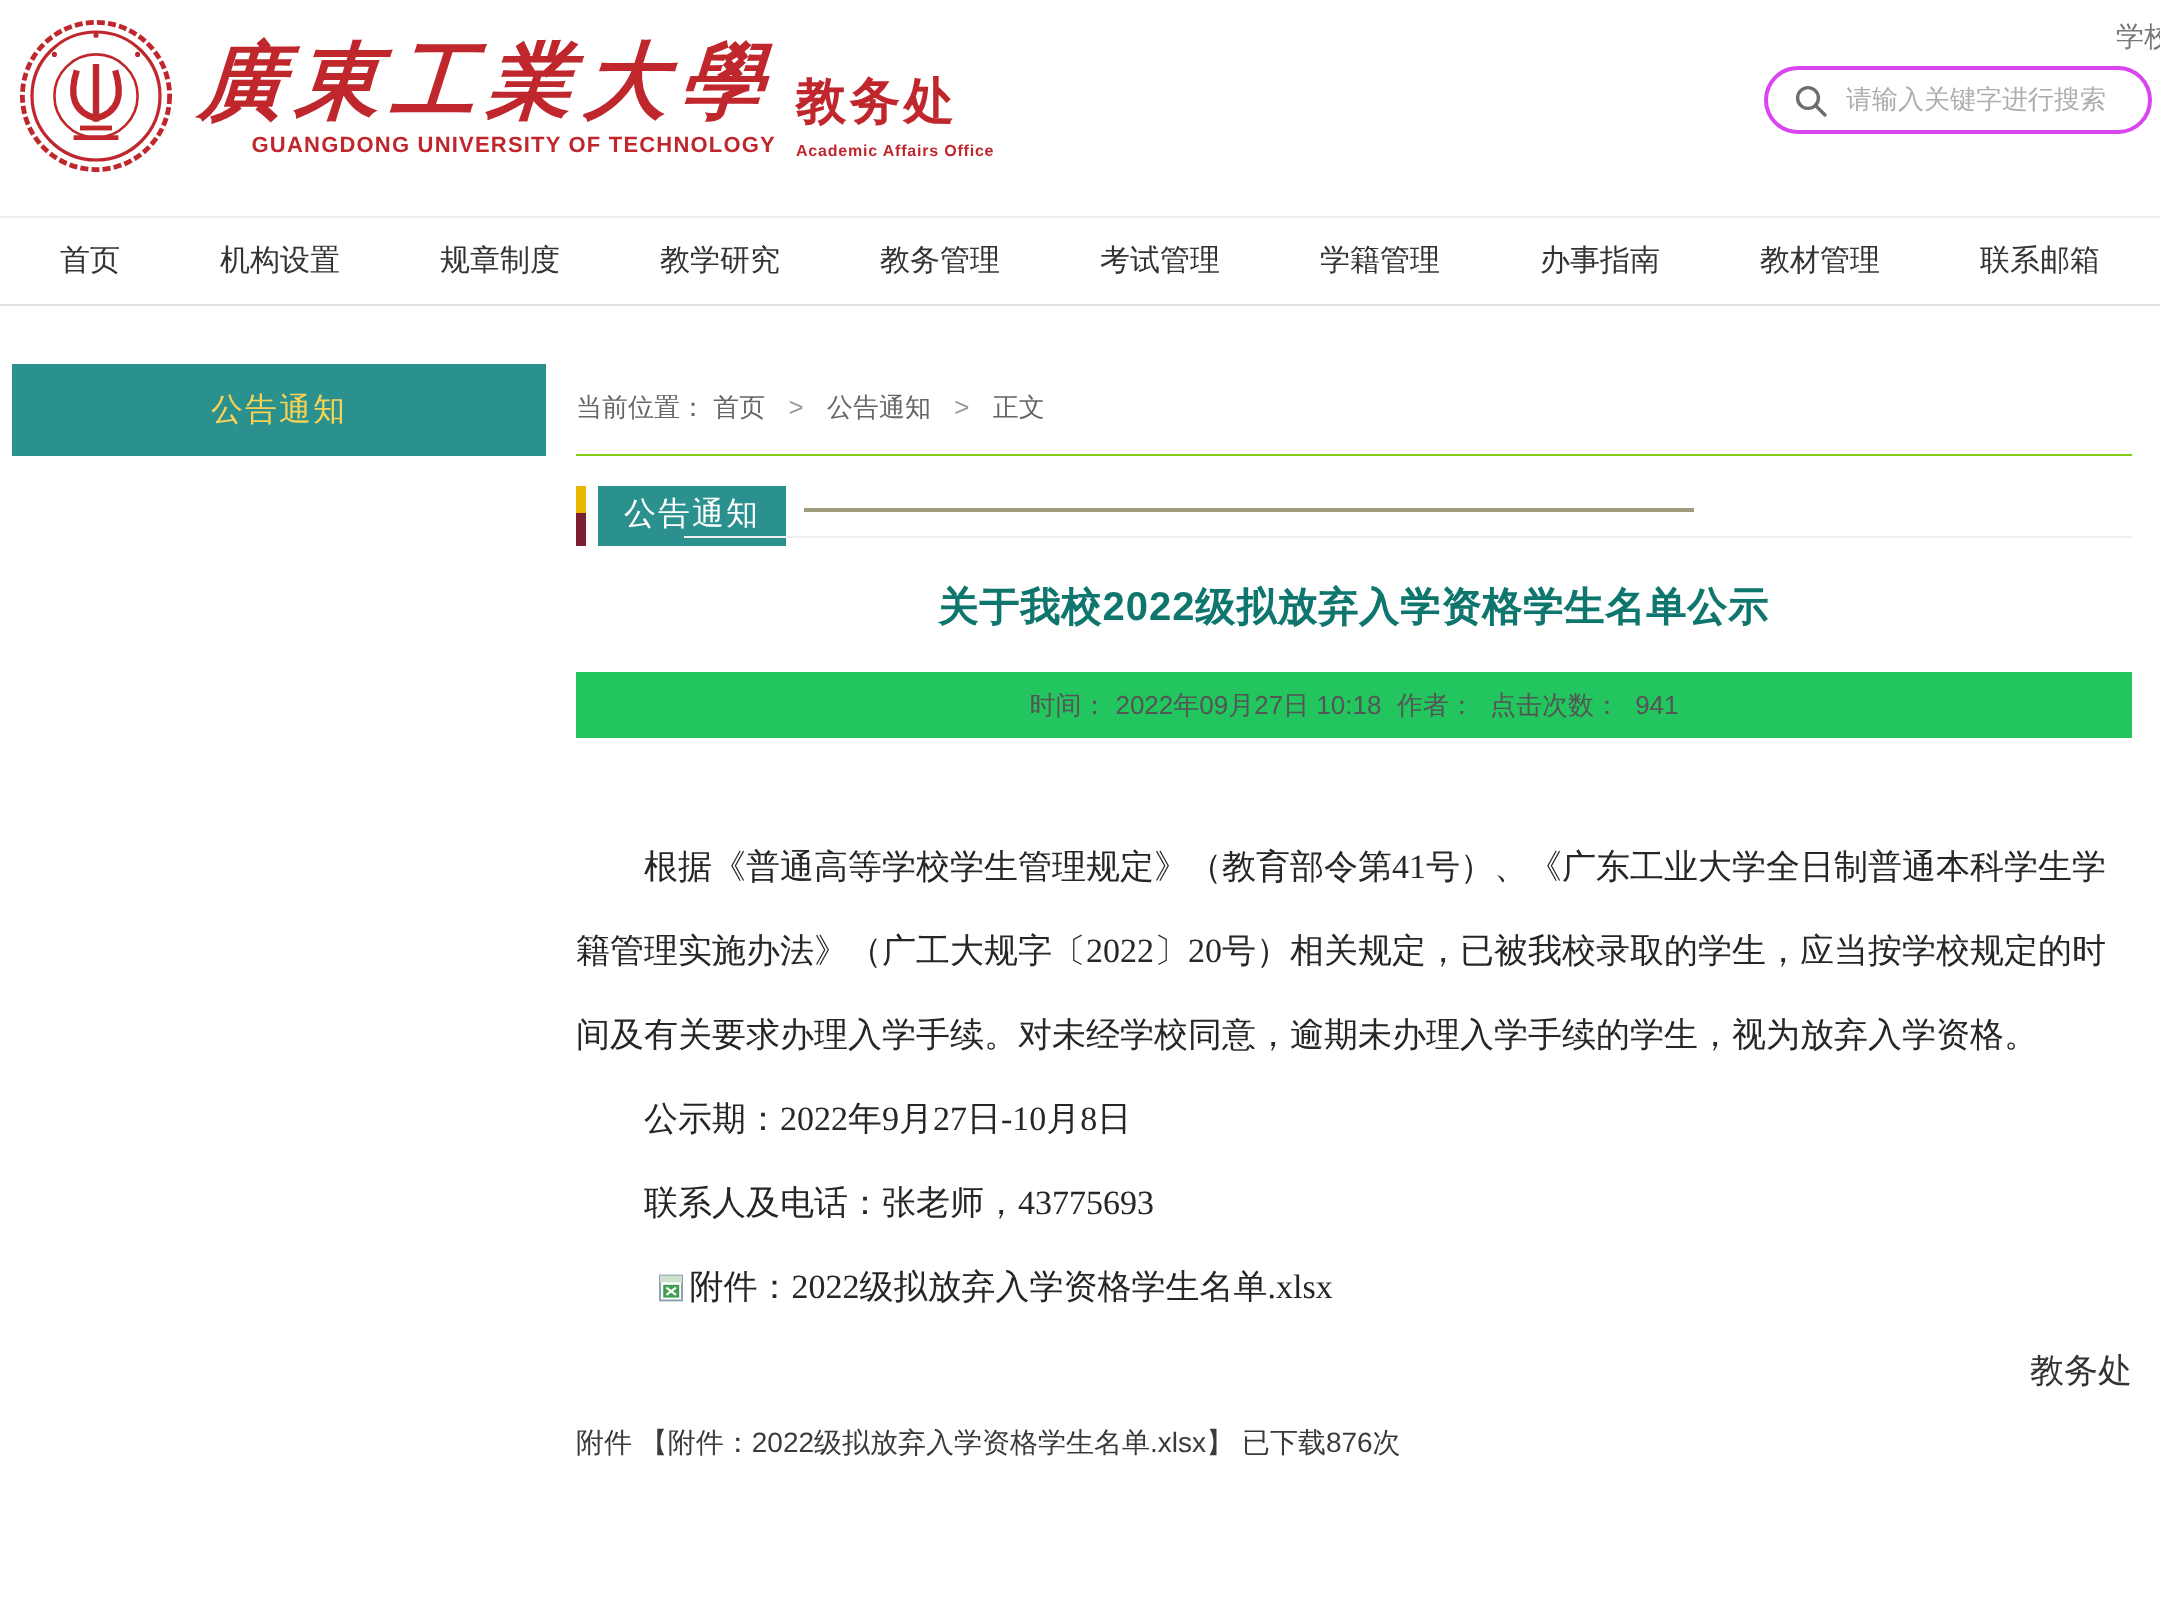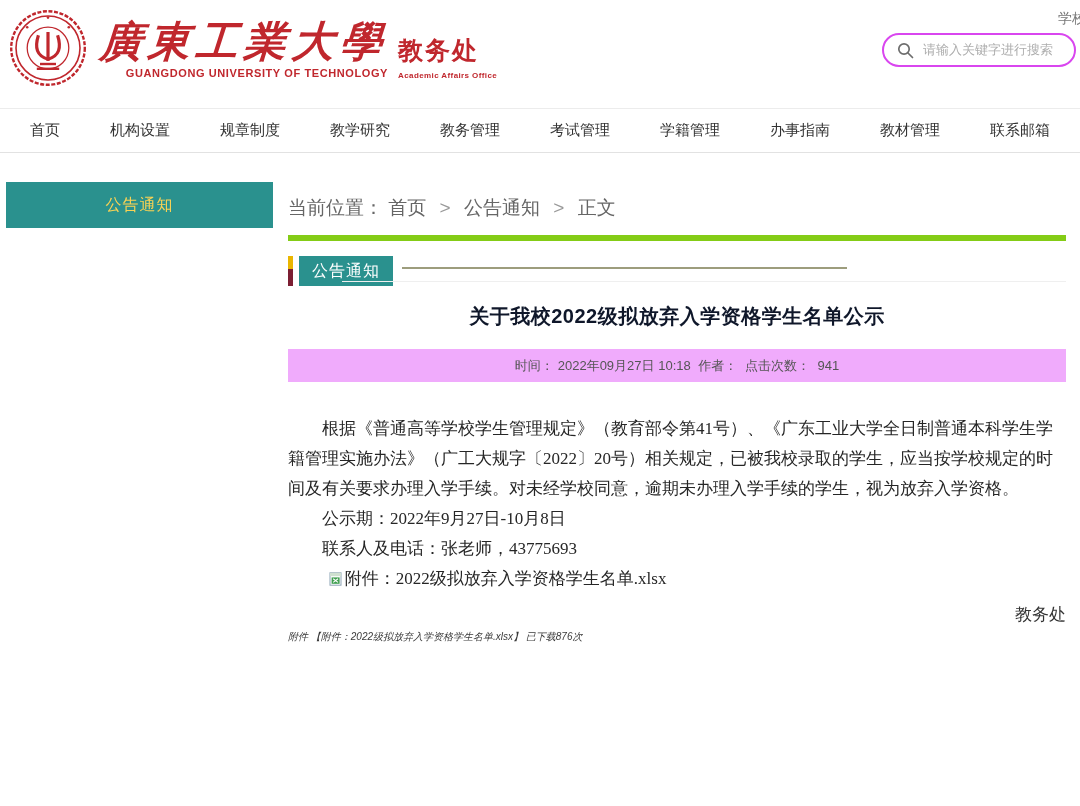--- a/index.html
+++ b/index.html
@@ -30,53 +30,53 @@
     display:flex; align-items:center; justify-content:space-between; padding:0 30px; }
   .nav-item { font-size:15px; color:#333; cursor:pointer; white-space:nowrap; }
 
   
   .main { position:relative; }
   .side-box { position:absolute; left:6px; top:29px; width:267px; height:46px;
     background:#2a918e; color:#f8d254; font-size:16px; letter-spacing:1px;
     display:flex; align-items:center; justify-content:center; cursor:pointer; }
   .content { margin-left:288px; margin-right:14px; }
 
-  .breadcrumb { padding:42px 0 14px; font-size:19px; color:#666;
-    border-bottom:6px solid #84cc16; }
+  .breadcrumb { padding:42px 0 14px; font-size:13px; color:#666;
+    border-bottom:1px solid #84cc16; }
   .breadcrumb .crumb { color:#666; cursor:pointer; }
   .breadcrumb .sep { margin:0 8px; color:#999; }
 
   .section-head { margin-top:15px; position:relative; height:32px;
     display:flex; align-items:flex-start; }
   .accent-bar { width:5px; height:30px; margin-right:6px;
     background:linear-gradient(#eab600 0 45%, #7c1f33 45% 100%); }
   .badge { background:#2a918e; color:#fff; font-size:16px; letter-spacing:1px;
     padding:5px 13px; line-height:20px; }
   .rule-wrap { flex:1; position:relative; height:32px; margin-left:9px; }
   .rule-olive { position:absolute; left:0; top:11px; width:67%; height:2px; background:#9d9d7d; }
   .rule-light { position:absolute; left:-60px; right:0; top:25px; height:1px; background:#efefef; }
 
   .article-title { margin-top:15px; text-align:center; font-size:20px; font-weight:bold;
-    color:#0f172a; letter-spacing:0.5px; }
+    color:#0f766e; letter-spacing:0.5px; }
 
-  .meta-bar { margin-top:19px; height:33px; line-height:33px; background:#f0abfc;
+  .meta-bar { margin-top:19px; height:33px; line-height:33px; background:#22c55e;
     text-align:center; font-size:13px; color:#555; }
   .meta-bar span { margin:0 2px; }
 
-  .body-text { margin-top:32px; font-family:"Liberation Serif", serif;
-    font-size:17px; color:#262626; line-height:30px; }
+  .body-text { margin-top:44px; font-family:"Liberation Serif", serif;
+    font-size:17px; color:#262626; line-height:42px; }
   .body-text p { text-indent:2em; }
   .attach-line { text-indent:0 !important; padding-left:2.4em; }
   .attach-line .xls-ico { display:inline-block; vertical-align:-2px; margin-right:2px; }
   .attach-link { color:#262626; cursor:pointer; text-decoration:none; }
 
   .signature { margin-top:6px; text-align:right; font-family:"Liberation Serif", serif;
     font-size:17px; color:#333; line-height:30px; }
 
-  .foot-attach { margin-top:0; font-size:10px; color:#3a3a3a;font-style:italic; }
+  .foot-attach { margin-top:12px; font-size:14px; color:#3a3a3a; }
   .foot-attach .bracket { cursor:pointer; }
 </style>
 </head>
 <body>
 
 <div class="header">
   <div class="logo-wrap">
     <svg class="seal" viewBox="0 0 100 100">
       <circle cx="50" cy="50" r="46" fill="none" stroke="#c0272d" stroke-width="3" stroke-dasharray="5 2"></circle>
       <circle cx="50" cy="50" r="40" fill="none" stroke="#c0272d" stroke-width="2"></circle>

